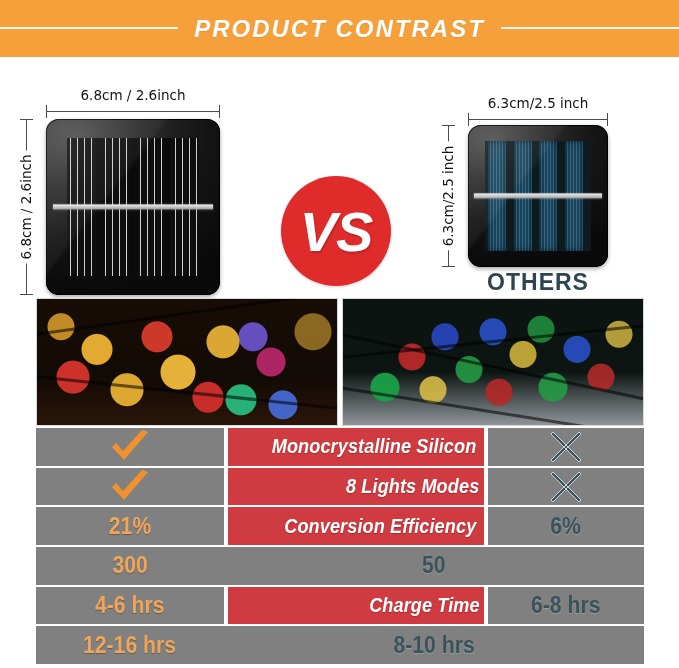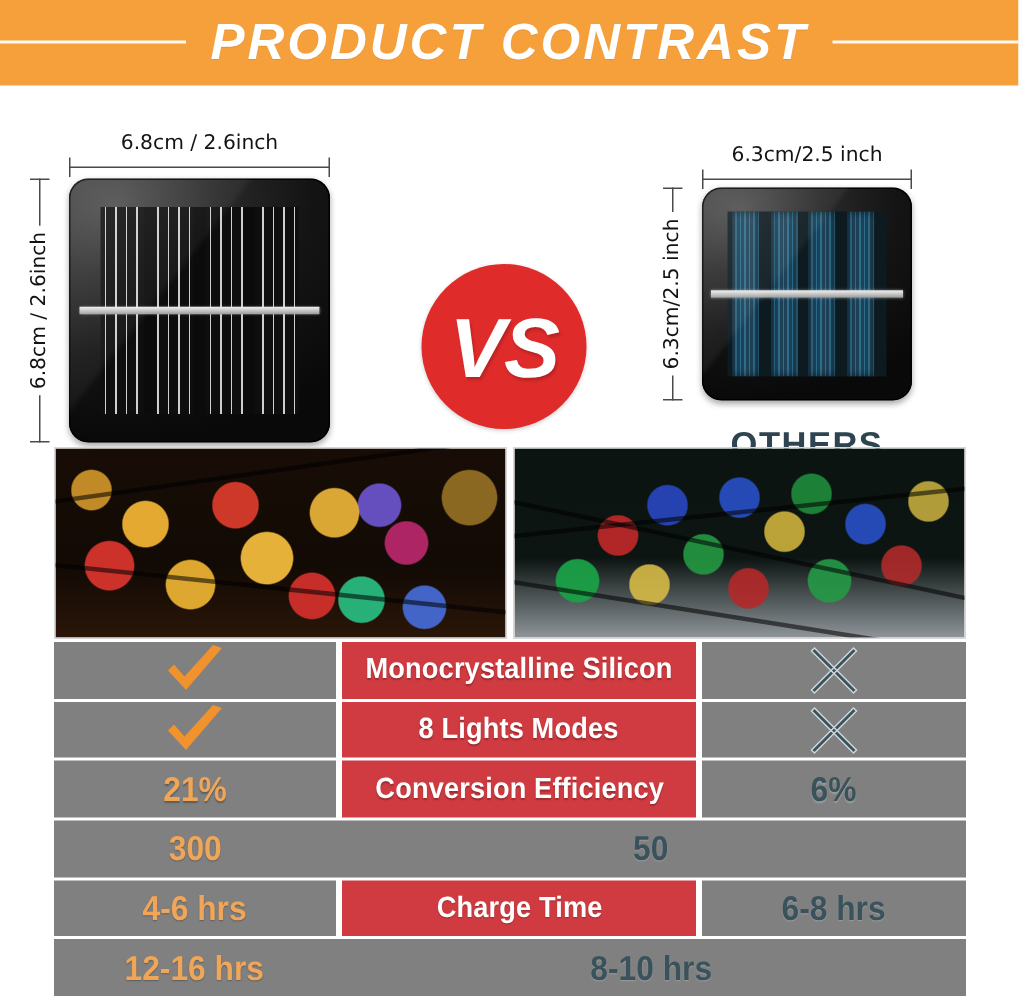--- a/index.html
+++ b/index.html
@@ -15,21 +15,21 @@
     position:absolute;left:0;top:0;width:679px;height:57px;
     background:#F6A03C;
     display:flex;align-items:center;justify-content:center;
   }
   .banner .rule{
     position:absolute;left:0;top:27px;width:679px;height:2px;background:#FFFFFF;opacity:.92;
   }
   .banner-title{
     position:relative;z-index:3;
     color:#FFFFFF;font-weight:bold;font-style:italic;
-    font-size:34px;letter-spacing:2px;
+    font-size:24px;letter-spacing:2px;
     padding:0 16px;background:#F6A03C;
     text-shadow:0 1px 0 rgba(0,0,0,.08);
     font-family:"Liberation Sans", sans-serif;
   }
 
   
   .panels{position:absolute;left:0;top:57px;width:679px;height:236px;}
 
   
   .grp{position:absolute;margin-top:24px;}
@@ -176,23 +176,24 @@
     border-bottom:2px dashed #ffffff;
   }
   .row:last-child{border-bottom:none;}
   .cell-side{
     background:#808080;display:flex;align-items:center;justify-content:center;
     position:relative;
   }
   .cell-ours{width:188px;}
   .cell-theirs{flex:1;}
   .cell-mid{
-    width:236px;background:#CF3B40;
-    display:flex;align-items:center;justify-content:center;
+    width:256px;background:#CF3B40;
+    display:flex;align-items:center;justify-content:flex-end;
     margin:0 4px;
+    font-style:italic;
   }
   .mid-text{
     color:#FFFFFF;font-weight:bold;font-size:19.5px;
     font-family:"Liberation Sans Narrow","Liberation Sans", sans-serif;
     letter-spacing:.1px;white-space:nowrap;
     text-shadow:0 1px 1px rgba(0,0,0,.25);
     transform:scaleX(.93);
   }
   .val-ours{
     color:#EFA659;font-weight:bold;font-size:23px;
@@ -266,21 +267,21 @@
       <div class="cell others" style="left:36px;top:22px;width:140px;height:142px;">
         <div class="inner">
           <div class="strip" style="left:3%"></div>
           <div class="strip" style="left:27%"></div>
           <div class="strip" style="left:51%"></div>
           <div class="strip" style="left:75%"></div>
         </div>
         <div class="busbar"></div>
         <div class="gloss"></div>
       </div>
-      <div class="cell-name others" style="left:10px;top:180px;width:192px;">OTHERS</div>
+      <div class="cell-name others" style="left:10px;top:166px;width:192px;">OTHERS</div>
     </div>
   </div>
 
   <div class="photos">
     <div class="photo photo-warm">
       <div class="wire" style="top:30%;transform:rotate(-8deg);"></div>
       <div class="wire" style="top:58%;transform:rotate(6deg);"></div>
     </div>
     <div class="photo photo-cool">
       <div class="wire" style="top:22%;transform:rotate(12deg);"></div>

